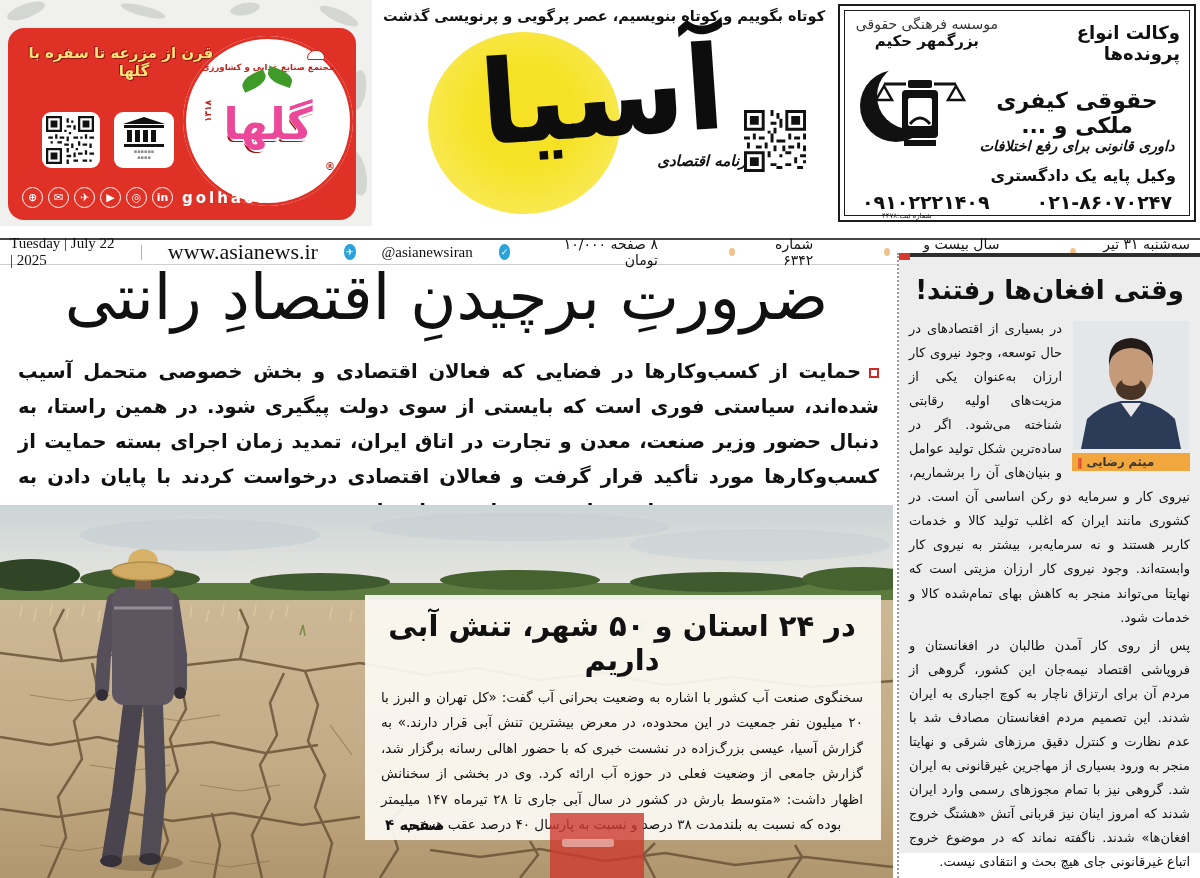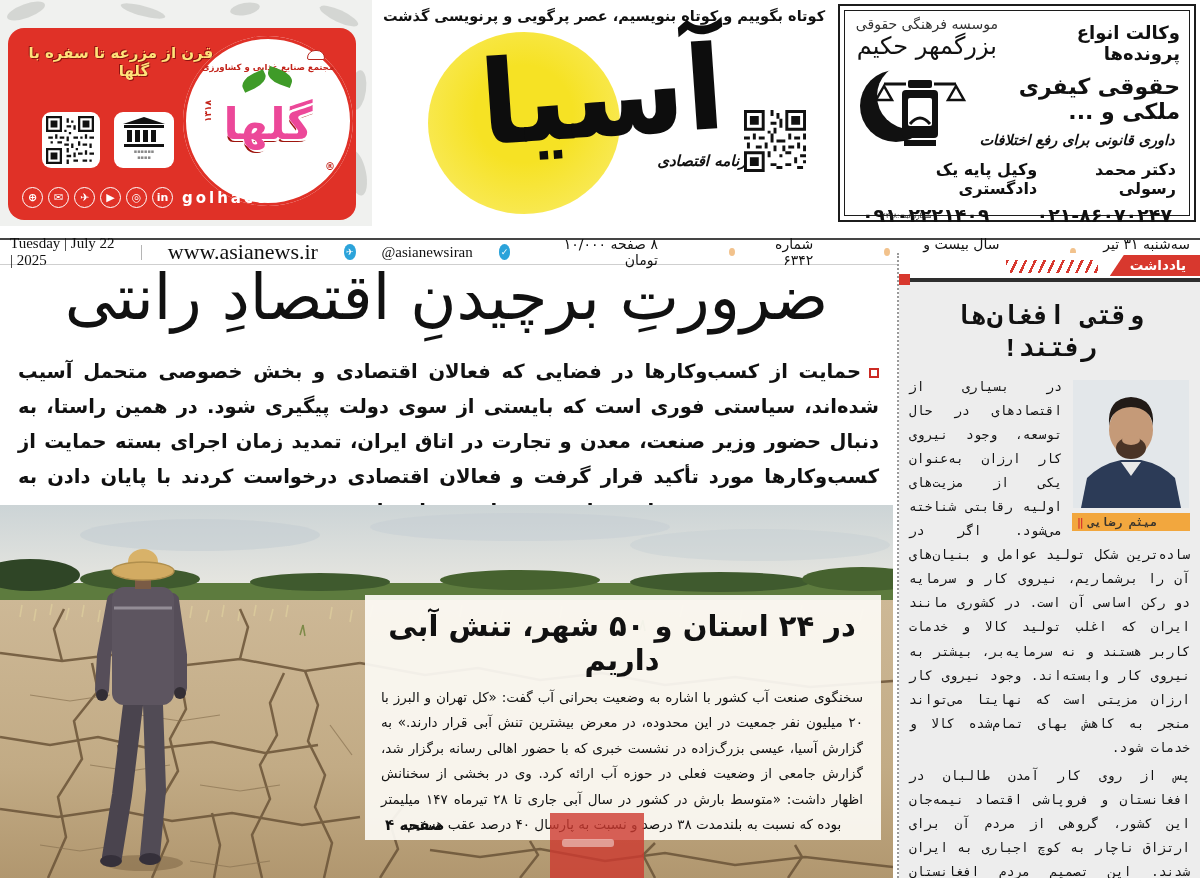--- a/index.html
+++ b/index.html
@@ -42,25 +42,25 @@
     font-size:15px; font-weight:bold; font-style:italic; direction:rtl; }
   .mast-qr { position:absolute; left:372px; top:110px; width:62px; height:62px; background:#fff; }
 
   .legal { position:absolute; left:838px; top:4px; width:358px; height:218px; background:#fff;
     border:2px solid #1c1c1c; box-shadow:inset 0 0 0 4px #fff, inset 0 0 0 5px #1c1c1c;
     direction:rtl; padding:10px 14px 6px; }
   .legal-top { display:flex; justify-content:space-between; align-items:flex-start; }
   .legal-services { font-size:18px; font-weight:900; padding-top:6px; }
   .legal-namewrap { text-align:center; width:150px; }
   .legal-org { font-size:14px; color:#333; }
-  .legal-name { font-size:24px; font-weight:400; }
+  .legal-name { font-size:15px; font-weight:700; }
   .legal-logo { position:absolute; left:16px; top:48px; width:112px; height:118px; }
   .legal-reg { position:absolute; left:26px; top:158px; font-size:7px; color:#222; }
-  .legal-fields { padding-left:120px; font-size:22px; font-weight:900; margin-top:10px; }
-  .legal-arb { text-align:center; padding-left:120px; font-size:14.5px; font-weight:bold; font-style:italic; margin-top:8px; }
+  .legal-fields { text-align:center; padding-left:120px; font-size:22px; font-weight:900; margin-top:24px; }
+  .legal-arb { text-align:center; padding-left:120px; font-size:14.5px; font-weight:bold; font-style:italic; margin-top:0; }
   .legal-row { display:flex; justify-content:space-between; margin-top:12px; padding:0 4px; font-size:16px; font-weight:900; }
   .legal-phones { display:flex; justify-content:space-between; direction:ltr; margin-top:6px; padding:0 8px; font-size:19px; font-weight:900; letter-spacing:1px;align-items:flex-end; }
 
   
   .dateline { position:absolute; left:0; top:238px; width:1200px; height:27px;
     border-top:2px solid #454545; border-bottom:1px solid #cfcfcf; background:#fff;
     display:flex; align-items:center; padding:0 10px; gap:26px;
     font-family:"Liberation Serif","DejaVu Serif",serif; font-size:15px; }
   .vsep { width:1px; height:15px; background:#b5b5b5; }
   .d-web { font-size:22px; }
@@ -94,21 +94,21 @@
   
   .note-col { position:absolute; left:897px; top:253px; width:303px; height:625px; background:#fff;
     border-left:2px dotted #9a9a9a; overflow:hidden; }
   .note-tabrow { position:relative; height:25px; background:#fff; }
   .note-tab { position:absolute; right:0; top:2px; background:#d8382e; color:#fff; font-size:13.5px; font-weight:bold;
     padding:2px 14px 3px 20px; clip-path:polygon(14px 0,100% 0,100% 100%,0 100%); direction:rtl; }
   .note-hatch { position:absolute; right:102px; top:7px; width:92px; height:13px;
     background:repeating-linear-gradient(115deg,#d8382e 0 2.5px,transparent 2.5px 8.5px); }
   .note-rule { position:relative; height:4px; background:#2e2e2e; }
   .note-rule-sq { position:absolute; left:0; top:-4px; width:11px; height:11px; background:#d8382e; }
-  .note-body { background:#ededed; height:596px; padding:6px 10px 0; direction:rtl;font-family:Liberation Mono, monospace; }
+  .note-body { background:#ededed; height:596px; padding:6px 10px 0; direction:rtl; }
   .note-headline { text-align:center; font-size:26px; font-weight:900; margin:12px 0 12px; }
   .note-photo { float:right; width:118px; margin:4px 0 6px 10px; }
   .note-caption { background:#f2a73e; display:flex; align-items:center; gap:4px; padding:2px 5px; direction:ltr; }
   .cap-bars { color:#d8382e; font-weight:900; font-size:11px; }
   .cap-name { font-size:11.5px; font-weight:bold; color:#3a352c; }
   .note-p { font-size:13px; line-height:1.85; text-align:justify; margin-bottom:4px; }
 </style>
 </head>
 <body>
 
@@ -198,21 +198,20 @@
         <path d="M50 30 H28 M78 30 h22" stroke="#111" stroke-width="3"></path>
         <path d="M28 32 l-8 14 h16 z" fill="none" stroke="#111" stroke-width="2.5"></path>
         <path d="M100 32 l-8 14 h16 z" fill="none" stroke="#111" stroke-width="2.5"></path>
         <rect x="48" y="86" width="32" height="6" fill="#111"></rect>
       </svg>
       <div class="legal-reg">شماره ثبت:۴۴۷۸</div>
     </div>
     <div class="legal-fields">حقوقی کیفری ملکی و ...</div>
     <div class="legal-arb">داوری قانونی برای رفع اختلافات</div>
     <div class="legal-row">
-      <span>دکتر محمد رسولی</span>
       <span>وکیل پایه یک دادگستری</span>
     </div>
     <div class="legal-phones">
       <span>۰۹۱۰۲۲۲۱۴۰۹</span>
       <span>۰۲۱-۸۶۰۷۰۲۴۷</span>
     </div>
   </div>
 
   <div class="dateline">
     <span>Tuesday | July 22 | 2025</span>
@@ -313,24 +312,20 @@
       <p class="wb-body">سخنگوی صنعت آب کشور با اشاره به وضعیت بحرانی آب گفت: «کل تهران و البرز با ۲۰ میلیون نفر جمعیت در این محدوده، در معرض بیشترین تنش آبی قرار دارند.» به گزارش آسیا، عیسی بزرگ‌زاده در نشست خبری که با حضور اهالی رسانه برگزار شد، گزارش جامعی از وضعیت فعلی در حوزه آب ارائه کرد. وی در بخشی از سخنانش اظهار داشت: «متوسط بارش در کشور در سال آبی جاری تا ۲۸ تیرماه ۱۴۷ میلیمتر بوده که نسبت به بلندمدت ۳۸ درصد و نسبت به پارسال ۴۰ درصد عقب هستیم.</p>
       <div class="wb-page">صفحه ۴</div>
     </div>
 
     <div class="watermark">
       <div class="wm-mark"></div>
     </div>
   </div>
 
   <div class="note-col">
-    <div class="note-tabrow">
-      <div class="note-hatch"></div>
-      <div class="note-tab">یادداشت</div>
-    </div>
     <div class="note-rule">
       <div class="note-rule-sq"></div>
     </div>
     <div class="note-body">
       <div class="note-headline">وقتی افغان‌ها رفتند!</div>
       <div class="note-photo">
         <svg class="portrait" width="118" height="128" viewBox="0 0 116 128">
           <rect width="116" height="128" fill="#e3e7ea"></rect>
           <path d="M8 128 L14 98 Q28 84 48 80 L68 80 Q88 84 102 98 L108 128 Z" fill="#2c3b57"></path>
           <path d="M48 82 L58 96 L68 82 Z" fill="#e8e8e8"></path>

